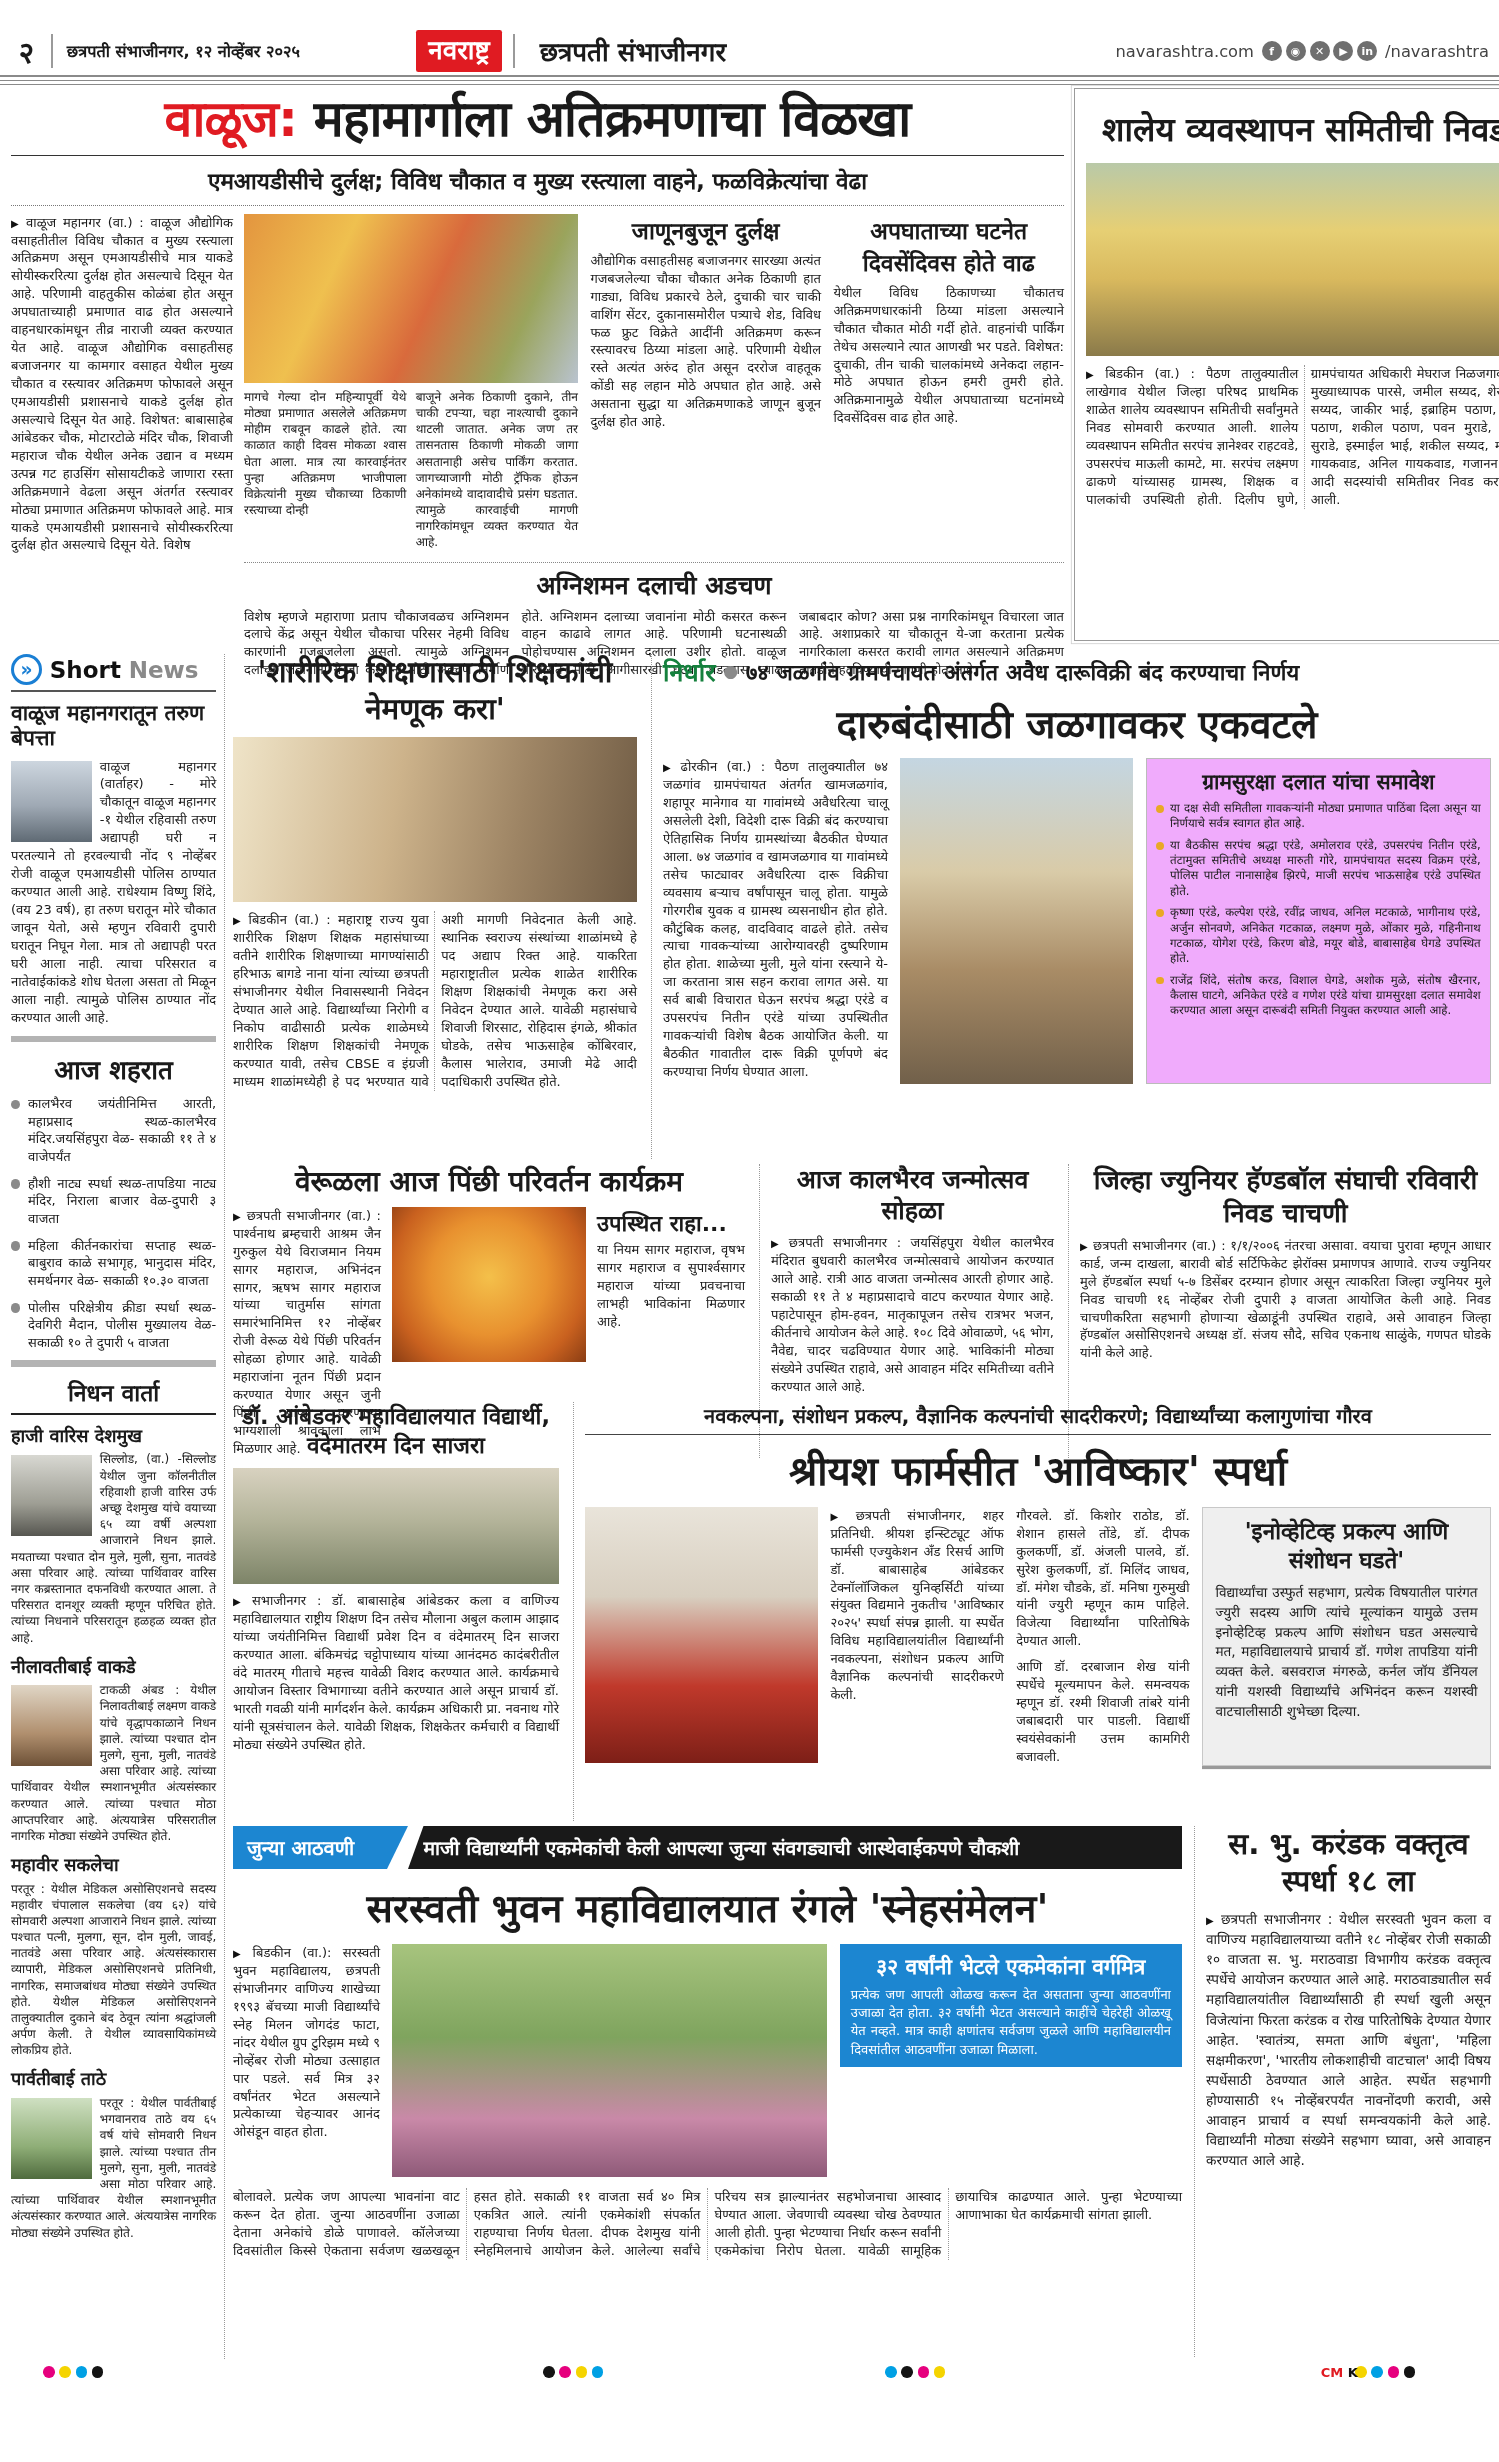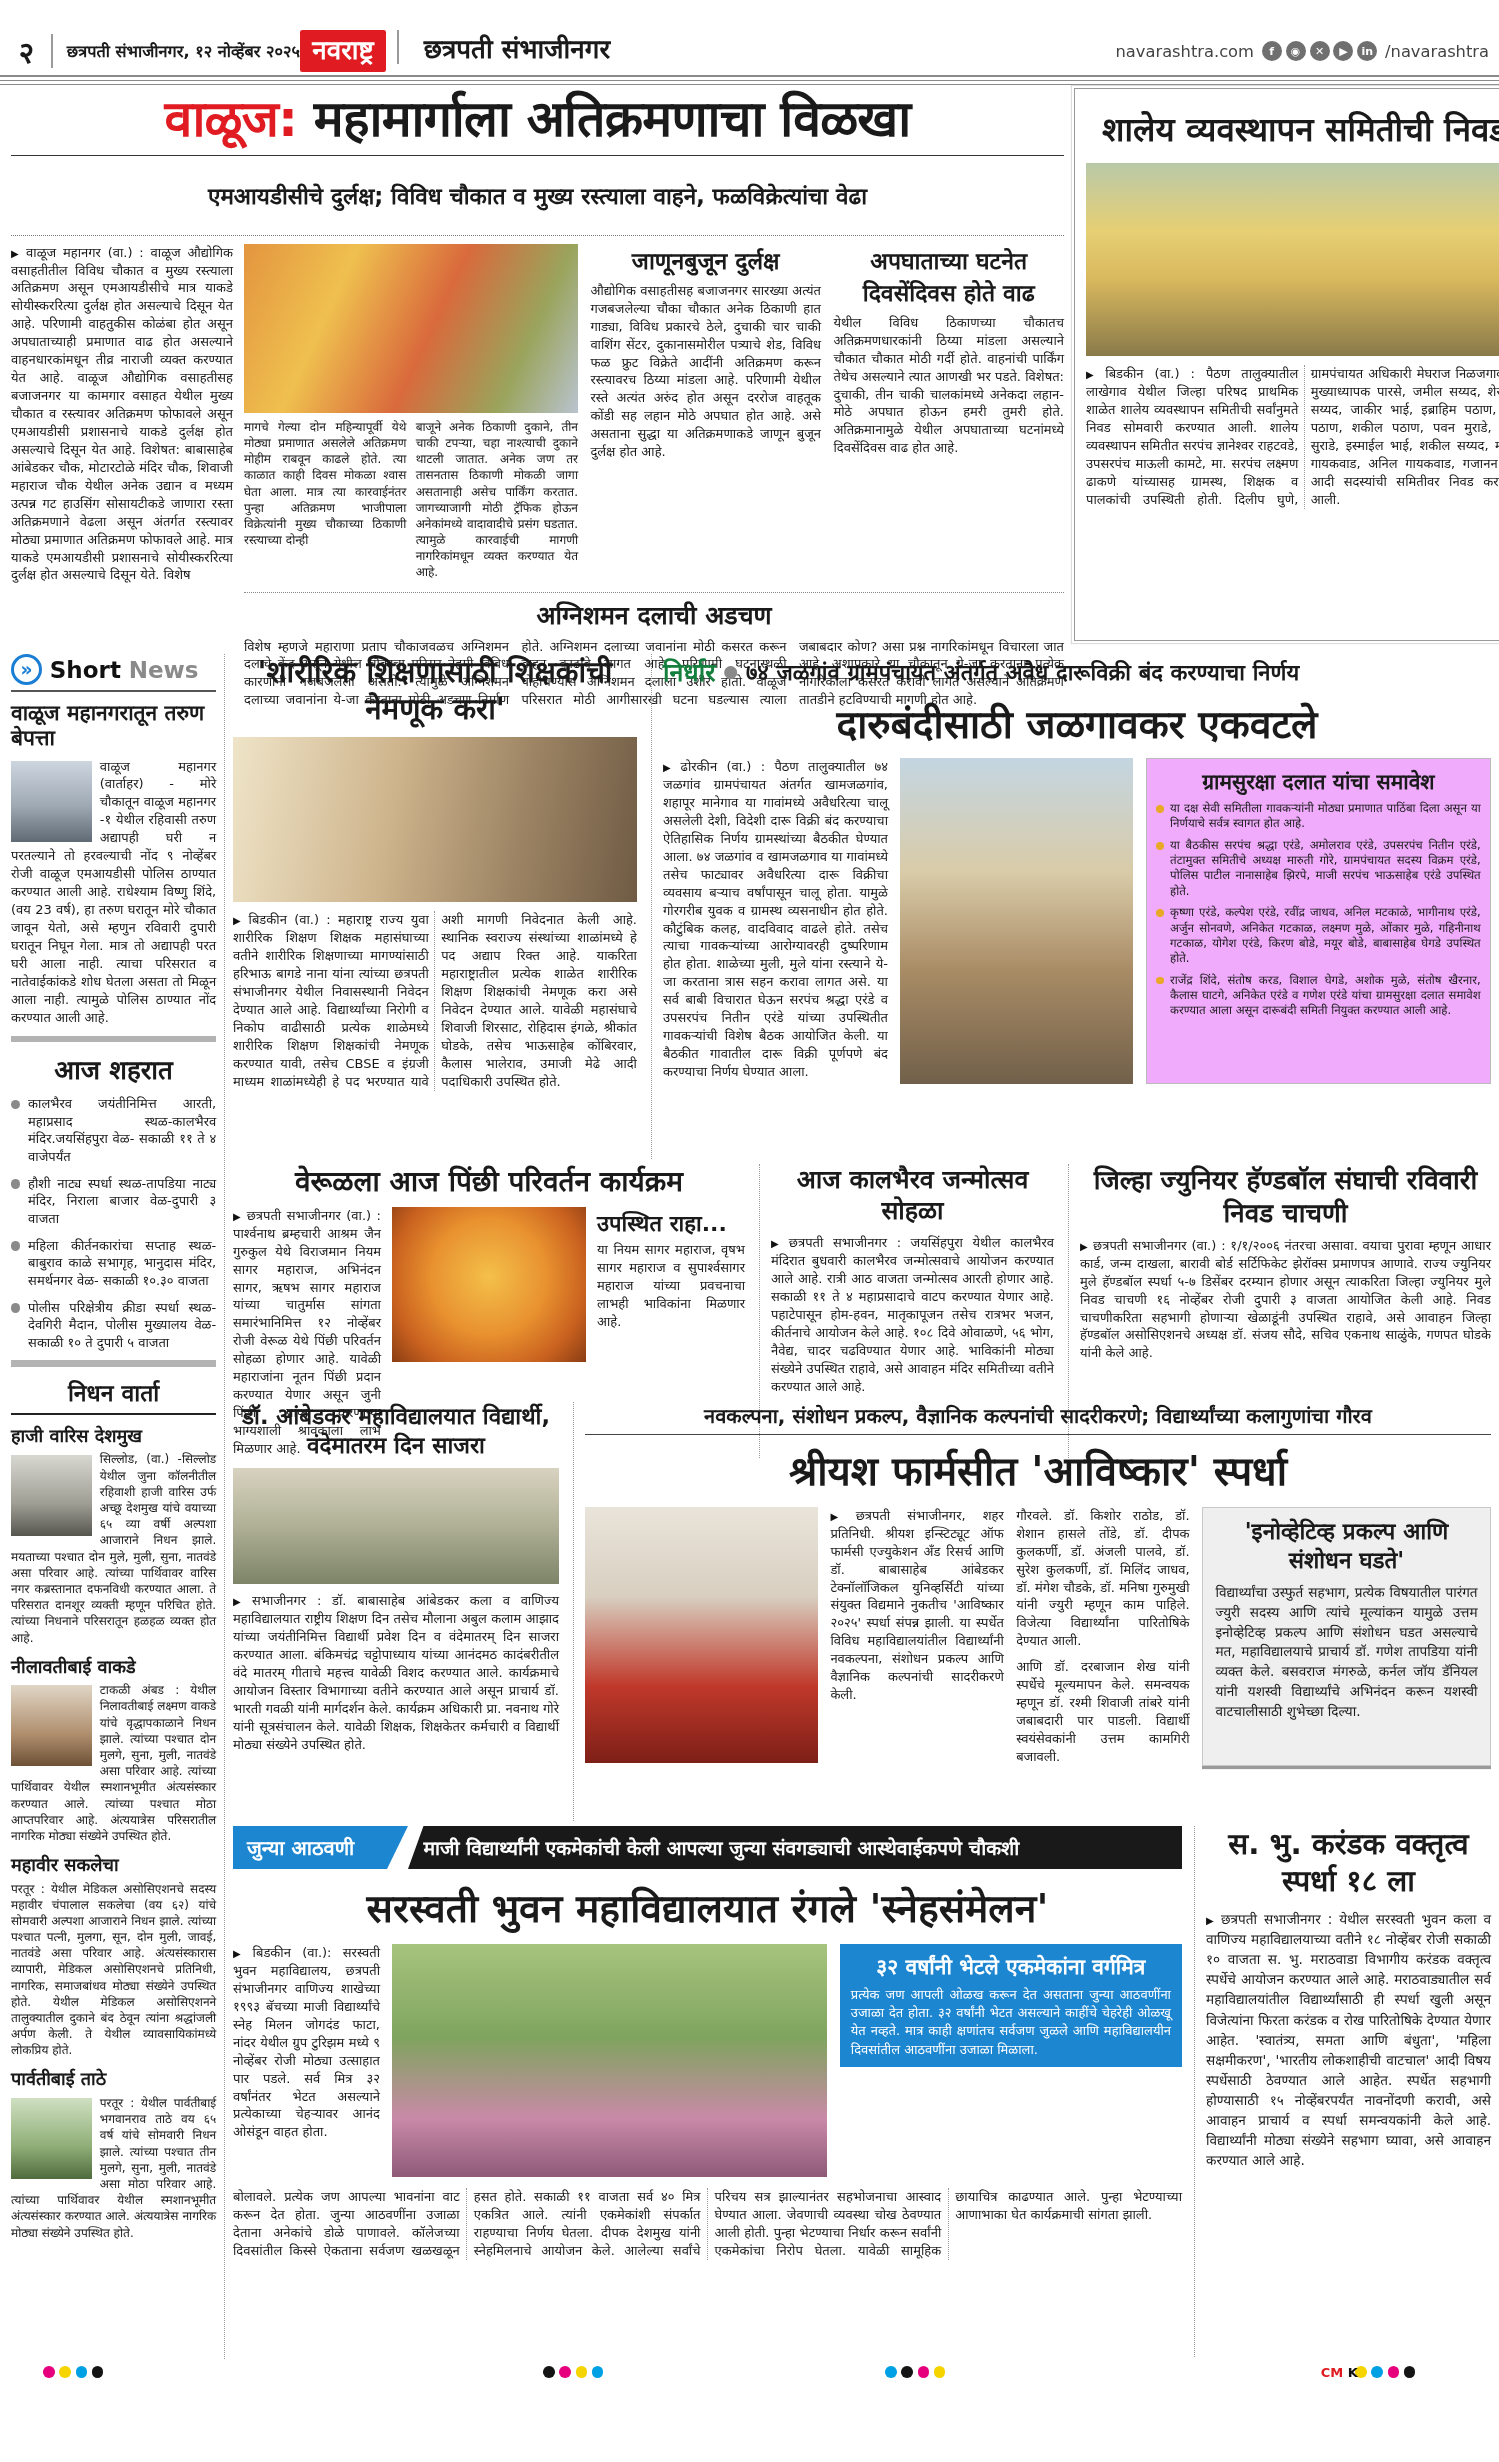--- a/index.html
+++ b/index.html
@@ -4,21 +4,21 @@
 <style>
   html,body{margin:0;padding:0;background:#e9e9e9;}
   #page{position:relative;width:1500px;height:2462px;background:#ffffff;
     font-family:"DejaVu Sans",sans-serif;color:#1a1a1a;overflow:hidden;}
   .just{text-align:justify;}
   
   #header{position:absolute;left:11px;top:31px;width:1478px;height:40px;display:flex;align-items:center;}
   .pageno{font-size:29.5px;font-weight:bold;padding:0 17px 0 7.8px;}
   .hdr-div{width:1.6px;height:34px;background:#9a9a9a;margin-right:14px;}
   .dateline{font-size:16.3px;font-weight:bold;}
-  .masthead-wrap{display:flex;gap:11px;}
+  .masthead-wrap{display:flex;align-items:center;gap:11px;margin-left:116px;}
   .masthead{background:#e01b22;color:#fff;font-weight:bold;font-size:26px;padding:1.6px 12.4px 4.7px;border-radius:2.3px;}
   .masthead-city{font-size:26px;font-weight:bold;}
   .hdr-right{margin-left:auto;display:flex;align-items:center;gap:7.8px;font-size:16.3px;color:#444;}
   .soc{display:flex;gap:3.9px;}
   .soc i{width:20px;height:20px;border-radius:50%;background:#6f6f6f;color:#fff;
     font-style:normal;font-size:11px;display:flex;align-items:center;justify-content:center;font-weight:bold;}
   .rule{position:absolute;left:0;width:1500px;}
   .rule b{display:block;height:2.3px;background:#8a8a8a;margin-bottom:2.3px;}
   .rule i{display:block;height:0.8px;background:#8a8a8a;}
   
@@ -27,21 +27,21 @@
   .body-txt{font-size:13px;line-height:1.38;}
   .two-col{column-count:2;column-gap:12.4px;column-rule:0.8px dotted #999;}
   .three-col{column-count:3;column-gap:12.4px;}
   .sec-title{font-weight:bold;text-align:center;}
   .rail-divider{height:6.2px;background:#b3b3b3;margin:9.3px 0;}
   
   #lead{position:absolute;left:11px;top:92px;width:1053px;height:553px;}
   .lead-hl{font-size:50px;font-weight:bold;text-align:center;letter-spacing:-0.8px;line-height:1.1;}
   .lead-hl .red{color:#e01b22;}
   .lead-sub{font-size:22.5px;font-weight:bold;text-align:center;border-top:1.6px solid #333;
-    padding:24px 0;margin-top:7.8px;border-bottom:0.8px dotted #777;}
+    padding:9px 0;margin-top:7.8px;border-bottom:0.8px dotted #777;}
   .lead-grid{display:grid;grid-template-columns:222px 1fr;gap:11px;margin-top:7.8px;}
   .lead-right-top{display:grid;grid-template-columns:334px 1fr 1fr;gap:12.4px;}
   .mini-cols{display:grid;grid-template-columns:1fr 1fr;gap:9.3px;font-size:12px;line-height:1.35;margin-top:6.2px;}
   .fire{border-top:1.6px dotted #888;margin-top:11px;padding-top:4.7px;}
   
   #school{position:absolute;left:1074px;top:88px;width:461px;height:553px;
     border:1.6px solid #9a9a9a;box-shadow:0 0 0 2.3px #fff,0 0 0 3.1px #cfcfcf;padding:11px;box-sizing:border-box;}
   .school-hl{font-size:33px;font-weight:bold;text-align:center;line-height:1.25;margin:9.3px 0 12.4px;}
   
   #leftrail{position:absolute;left:11px;top:654px;width:214px;height:1705px;

